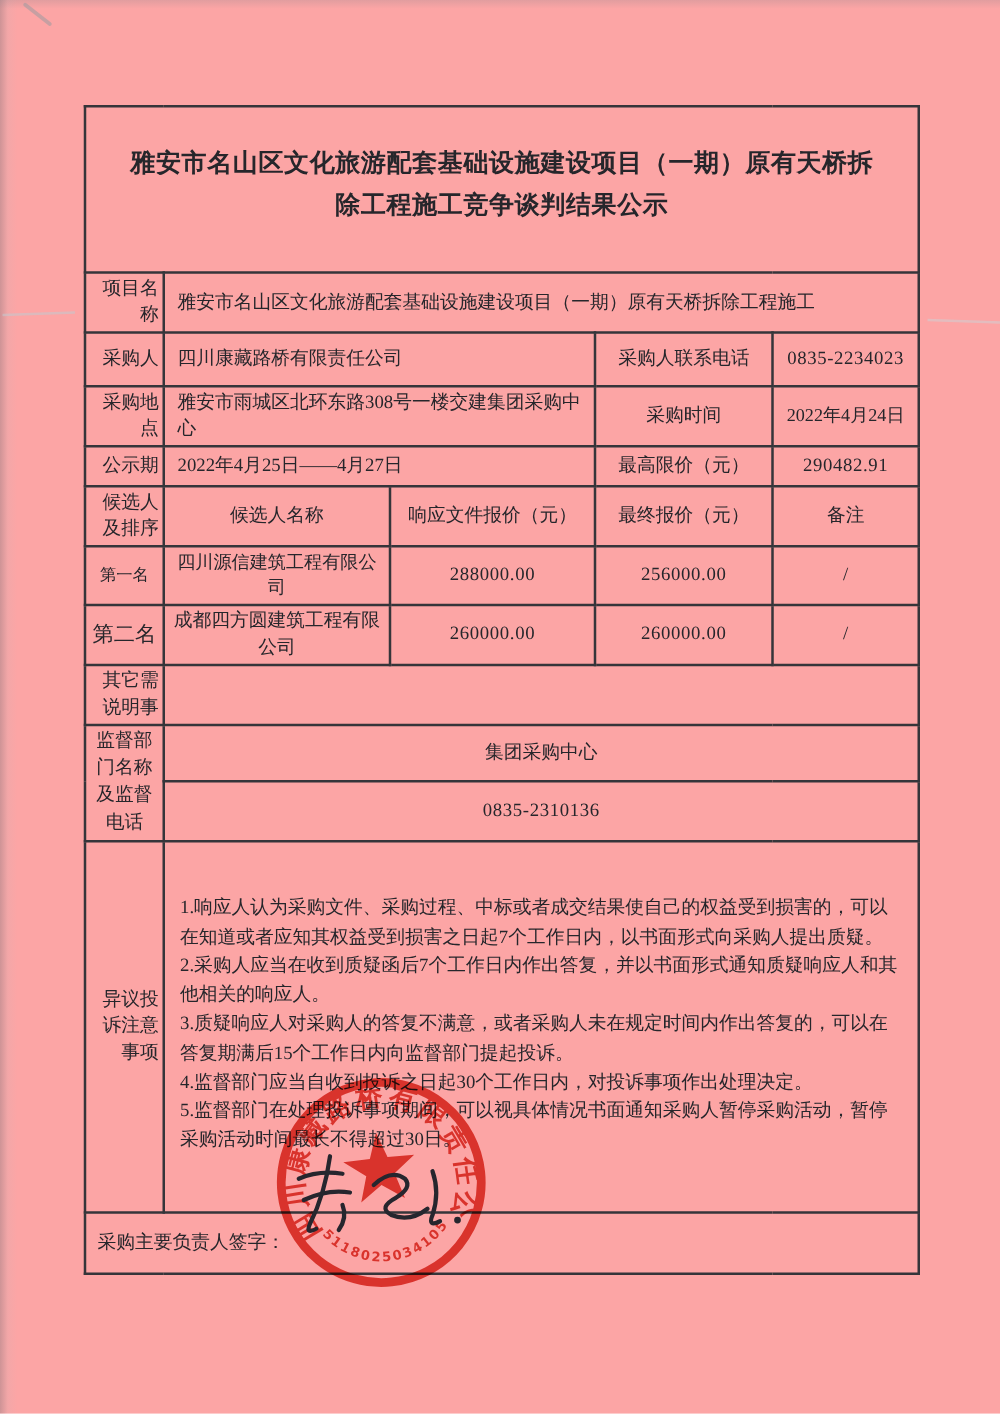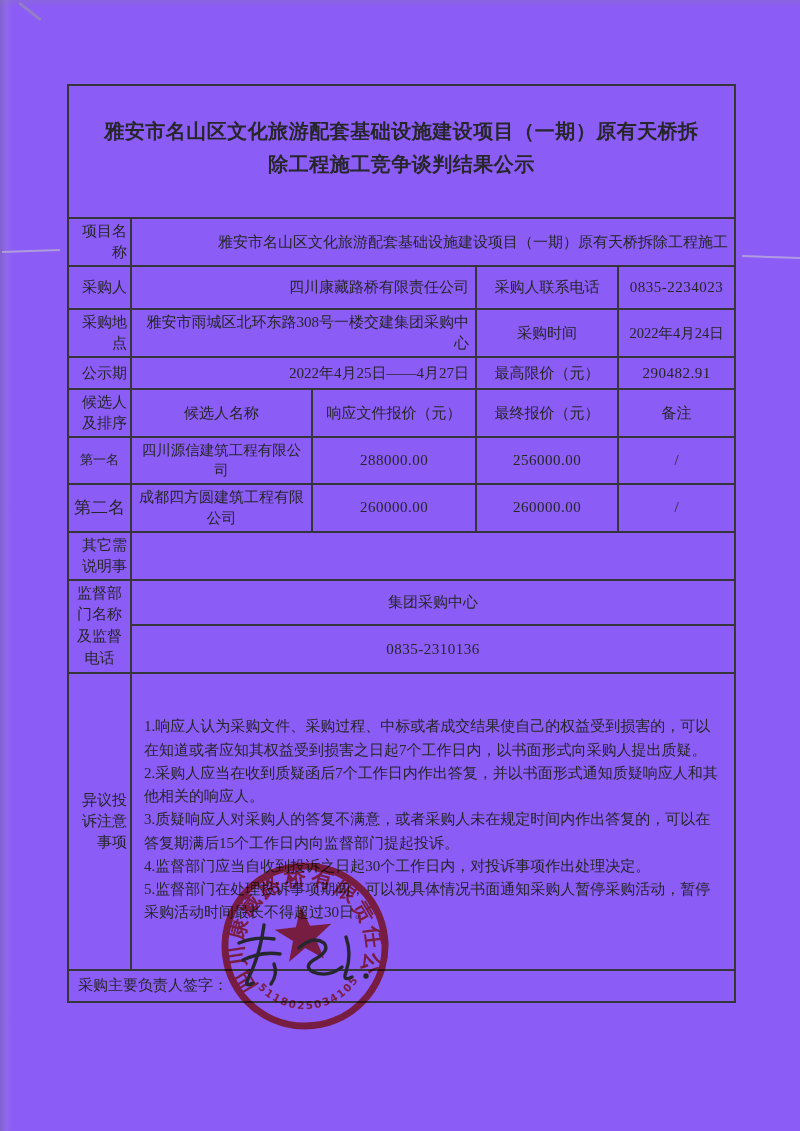--- a/index.html
+++ b/index.html
@@ -1,18 +1,18 @@
 <!DOCTYPE html>
 <html><head>
 <meta charset="utf-8">
 <style>
   html,body { margin:0; padding:0; background:#ffffff; }
   .sheet {
     position:relative; width:800px; height:1131px;
-    background:#8b5cf6; overflow:hidden;
+    background:#fca5a5; overflow:hidden;
     font-family:"Liberation Serif","DejaVu Serif",serif;
     color:#26262b;
   }
   
   .edge-left { position:absolute; left:0; top:0; width:14px; height:1131px;
     background:linear-gradient(to right, rgba(110,110,118,.32), rgba(180,180,188,.12) 45%, rgba(0,0,0,0)); }
   .edge-top { position:absolute; left:0; top:0; width:800px; height:7px;
     background:linear-gradient(to bottom, rgba(130,130,138,.22), rgba(0,0,0,0)); }
   .corner-mark { position:absolute; left:16px; top:10px; width:28px; height:3px;
     background:#9a9aa0; opacity:.55; transform:rotate(38deg); border-radius:2px; }
@@ -30,21 +30,21 @@
     vertical-align:middle;
     overflow:hidden;
     word-break:break-all;
   }
   td.title-cell {
     height:111px; text-align:center; vertical-align:middle;
     font-size:20px; font-weight:700; line-height:1.65; letter-spacing:.5px;
     padding:6px 30px 14px 30px;
   }
   .lbl { text-align:right; padding:2px 3px 2px 7px; line-height:1.4; }
-  .val { text-align:right; padding:2px 6px 2px 10px; }
+  .val { text-align:left; padding:2px 6px 2px 10px; }
   .ctr { text-align:center; padding:2px 4px; }
   .num { text-align:center; font-size:14px; letter-spacing:.5px; }
   .notes-cell { padding:6px 10px 8px 12px; }
   .notes-inner { line-height:1.55; font-size:15px; }
   .notes-inner div { margin:0; }
   .sig-cell { padding:2px 6px 2px 9px; font-size:16px; }
 
   
   .stamp-svg { position:absolute; left:215px; top:856px; width:180px; height:180px;
     mix-blend-mode:multiply; opacity:.88; transform:rotate(-6deg); }
@@ -143,21 +143,21 @@
         <div class="notes-inner">
           <div>1.响应人认为采购文件、采购过程、中标或者成交结果使自己的权益受到损害的，可以在知道或者应知其权益受到损害之日起7个工作日内，以书面形式向采购人提出质疑。</div>
           <div>2.采购人应当在收到质疑函后7个工作日内作出答复，并以书面形式通知质疑响应人和其他相关的响应人。</div>
           <div>3.质疑响应人对采购人的答复不满意，或者采购人未在规定时间内作出答复的，可以在答复期满后15个工作日内向监督部门提起投诉。</div>
           <div>4.监督部门应当自收到投诉之日起30个工作日内，对投诉事项作出处理决定。</div>
           <div>5.监督部门在处理投诉事项期间，可以视具体情况书面通知采购人暂停采购活动，暂停采购活动时间最长不得超过30日。</div>
         </div>
       </td>
     </tr>
 
-    <tr style="height:32px">
+    <tr style="height:49px">
       <td class="sig-cell" colspan="5">采购主要负责人签字：</td>
     </tr>
   </tbody>
     </table>
 
   <svg class="stamp-svg" viewBox="0 0 180 180">
     <circle cx="90" cy="90" r="80" fill="none" stroke="#d8362a" stroke-width="7"></circle>
     <path id="arcTop" d="M 39.2 125.6 A 62 62 0 1 1 140.8 125.6" fill="none"></path>
     <path id="arcBot" d="M 35.4 121.5 A 63 63 0 0 0 144.6 121.5" fill="none"></path>
     <text font-size="21.5" font-weight="600" fill="#d8362a" font-family="'Liberation Serif',serif">

